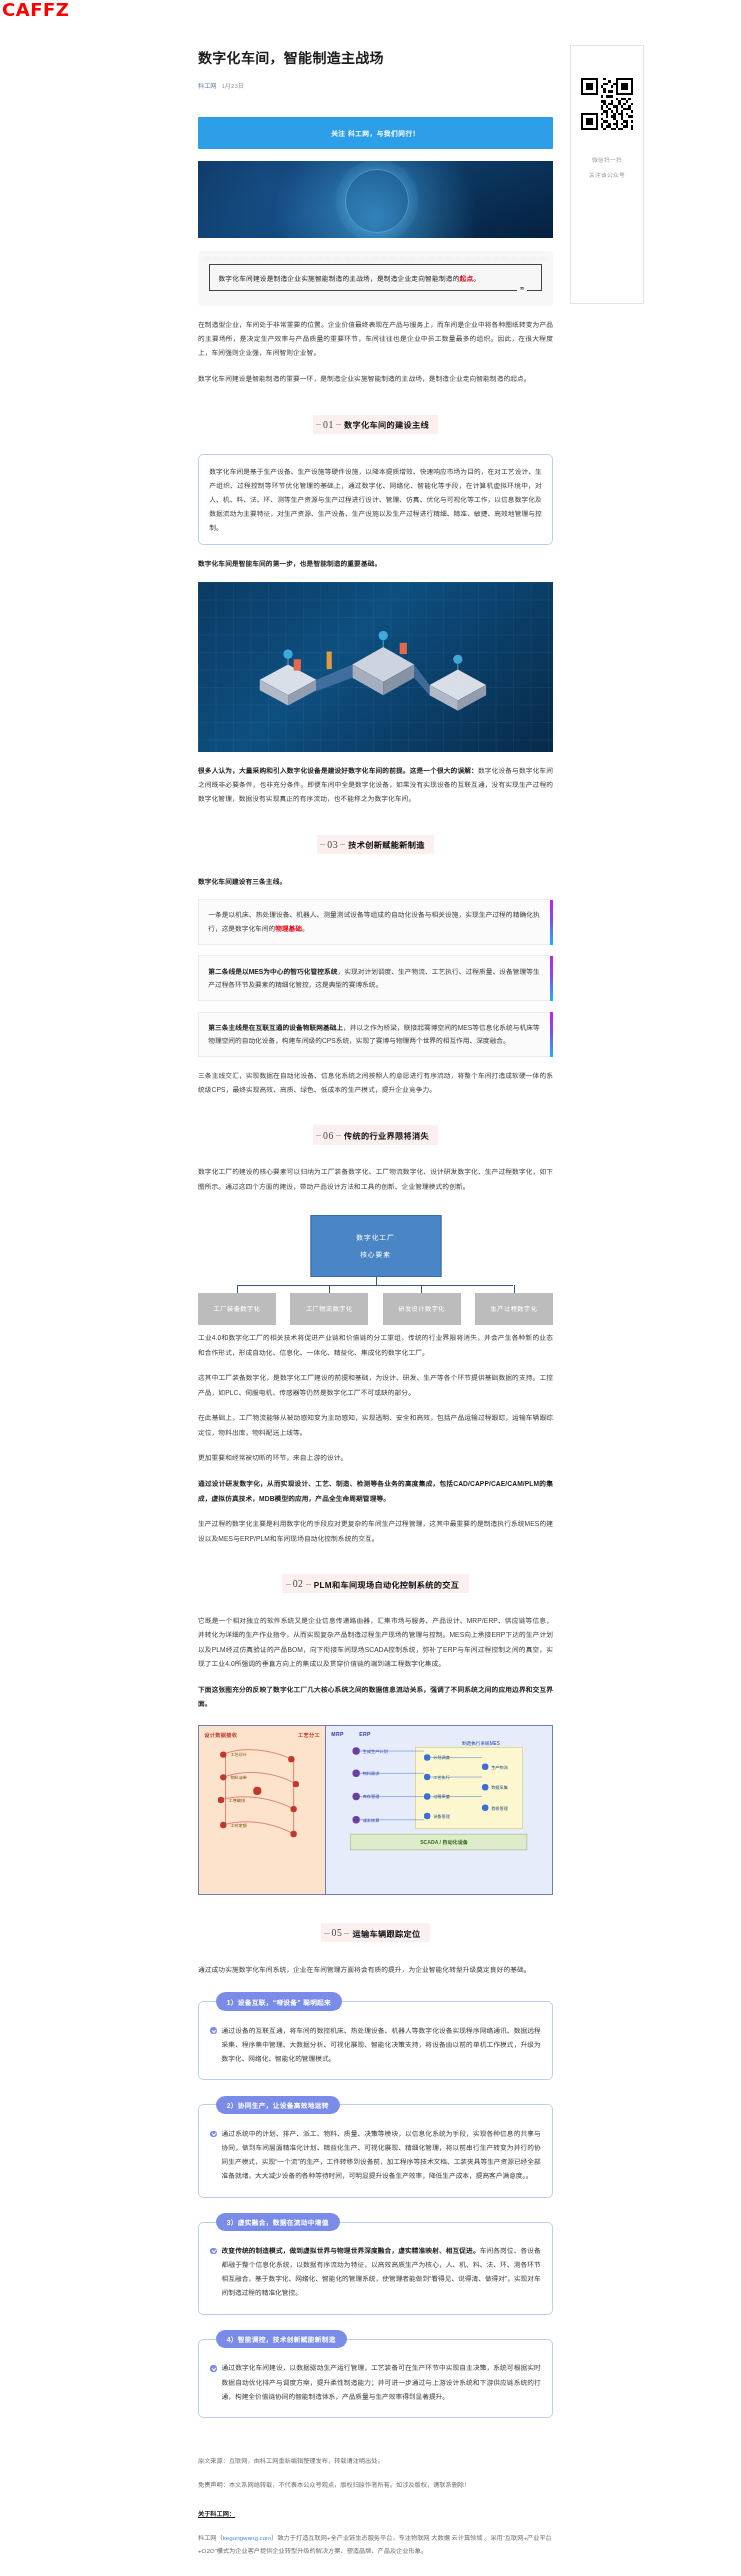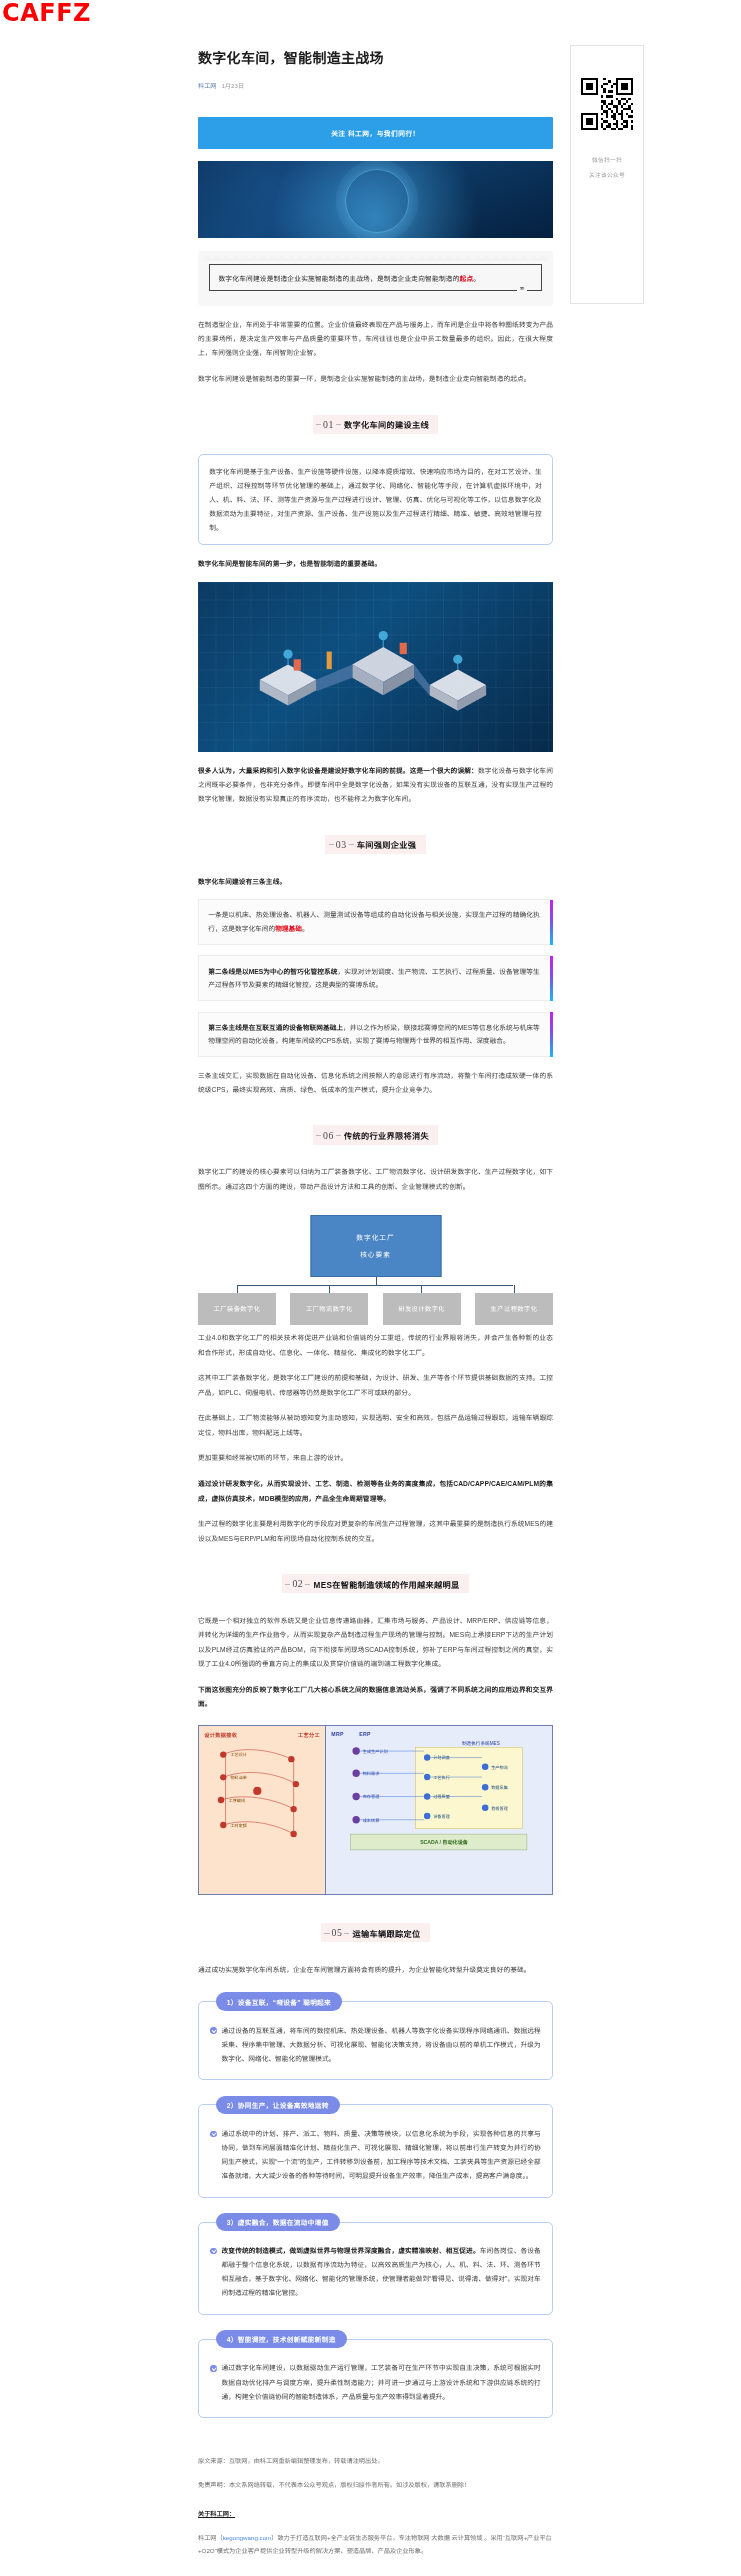--- a/index.html
+++ b/index.html
@@ -8,21 +8,21 @@
     width:742px;
     background:#fff;
     font-family:"Liberation Sans","DejaVu Sans",sans-serif;
     color:#2b2b2b;
     -webkit-font-smoothing:antialiased;
   }
   
   .caffz {
     position:absolute; top:1px; left:2.1px;
     font-family:"DejaVu Sans",sans-serif;
-    font-size:24px; font-weight:700; letter-spacing:0.5px;
+    font-size:18px; font-weight:700; letter-spacing:0.5px;
     color:#fe0000; line-height:1;
   }
   
   .page { position:relative; width:742px; min-height:3605px; }
   .article {
     position:absolute; left:198px; top:49px;
     width:355px;
   }
   .qr-panel {
     position:absolute; left:570px; top:45px;
@@ -352,21 +352,21 @@
           <path d="M175 149 L175 160 M360 113 L360 126 M505 159 L505 170" stroke="#52c7f5" stroke-width="2" opacity=".8"></path>
         </g>
       </svg>
     </div>
 
     <p class="body"><span class="t-bold">很多人认为，大量采购和引入数字化设备是建设好数字化车间的前提。这是一个很大的误解：</span><span>数字化设备与数字化车间之间既非必要条件，也非充分条件。即便车间中全是数字化设备，如果没有实现设备的互联互通，没有实现生产过程的数字化管理，数据没有实现真正的有序流动，也不能称之为数字化车间。</span></p>
 
     <div class="sec-head">
       <span class="band">
         <span class="num">03</span>
-        <span class="stitle">车间强则企业强</span>
+        <span class="stitle">技术创新赋能新制造</span>
       </span>
     </div>
 
     <p class="body bold">数字化车间建设有三条主线。</p>
 
     <div class="gradbox">
       <p><span class="t-bold"></span><span>一条是以机床、热处理设备、机器人、测量测试设备等组成的自动化设备与相关设施，实现生产过程的精确化执行，这是数字化车间的</span><span class="red">物理基础</span><span>。</span></p>
     </div>
 
     <div class="gradbox">
@@ -419,21 +419,21 @@
     <p class="body">工业4.0和数字化工厂的相关技术将促进产业链和价值链的分工重组，传统的行业界限将消失，并会产生各种新的业态和合作形式，形成自动化、信息化、一体化、精益化、集成化的数字化工厂。</p>
     <p class="body">这其中工厂装备数字化，是数字化工厂建设的前提和基础，为设计、研发、生产等各个环节提供基础数据的支持。工控产品，如PLC、伺服电机、传感器等仍然是数字化工厂不可或缺的部分。</p>
     <p class="body">在此基础上，工厂物流能够从被动感知变为主动感知，实现透明、安全和高效，包括产品运输过程跟踪，运输车辆跟踪定位，物料出库，物料配送上线等。</p>
     <p class="body">更加重要和经常被切断的环节，来自上游的设计。</p>
     <p class="body bold">通过设计研发数字化，从而实现设计、工艺、制造、检测等各业务的高度集成，包括CAD/CAPP/CAE/CAM/PLM的集成，虚拟仿真技术，MDB模型的应用，产品全生命周期管理等。</p>
     <p class="body">生产过程的数字化主要是利用数字化的手段应对更复杂的车间生产过程管理，这其中最重要的是制造执行系统MES的建设以及MES与ERP/PLM和车间现场自动化控制系统的交互。</p>
 
     <div class="sec-head">
       <span class="band">
         <span class="num">02</span>
-        <span class="stitle">MES在智能制造领域的作用越来越明显</span>
+        <span class="stitle">PLM和车间现场自动化控制系统的交互</span>
       </span>
     </div>
 
     <p class="body">它既是一个相对独立的软件系统又是企业信息传递路由器，汇集市场与服务、产品设计、MRP/ERP、供应链等信息，并转化为详细的生产作业指令，从而实现复杂产品制造过程生产现场的管理与控制。MES向上承接ERP下达的生产计划以及PLM经过仿真验证的产品BOM，向下衔接车间现场SCADA控制系统，弥补了ERP与车间过程控制之间的真空，实现了工业4.0所强调的垂直方向上的集成以及贯穿价值链的端到端工程数字化集成。</p>
     <p class="body bold">下面这张图充分的反映了数字化工厂几大核心系统之间的数据信息流动关系，强调了不同系统之间的应用边界和交互界面。</p>
 
     <div class="mesfig">
       <div class="mes-left">
         <div style="display:flex;justify-content:space-between;">
           <span class="mes-lab">设计数据接收</span>

